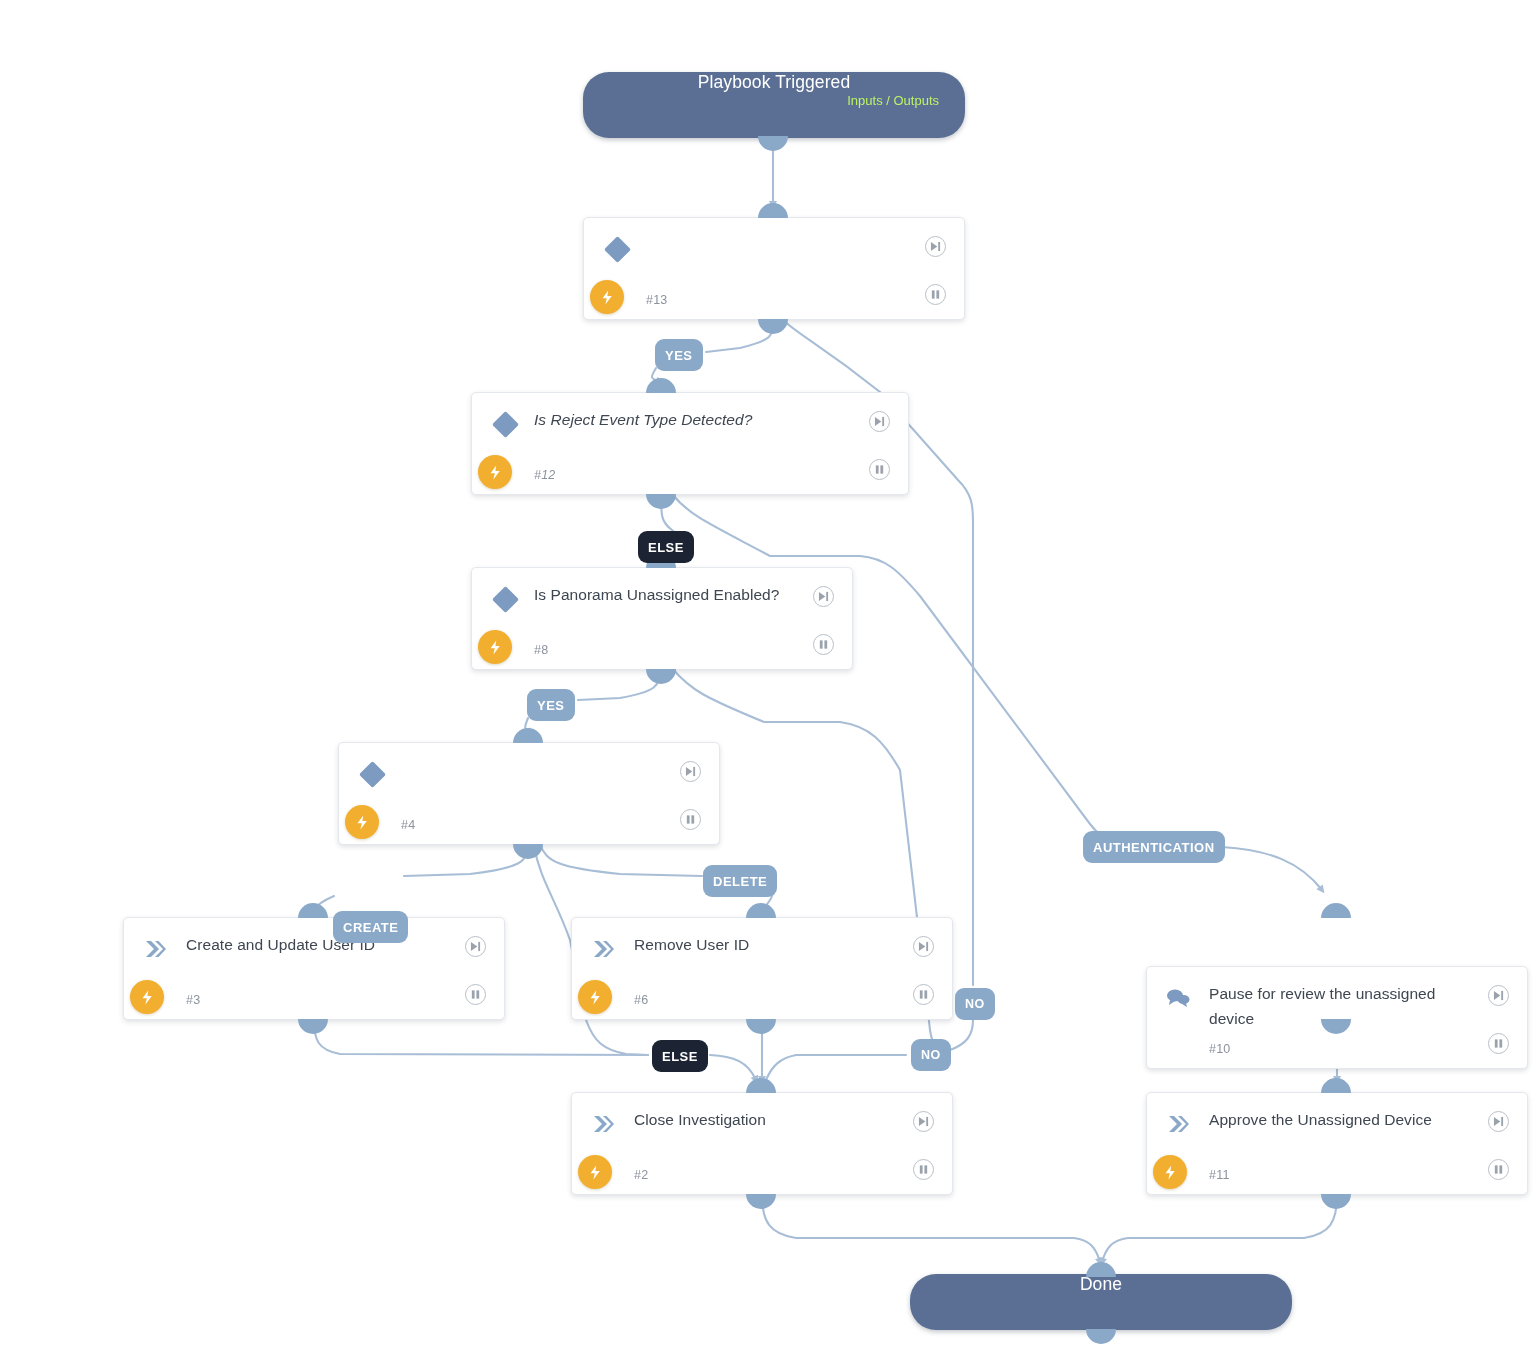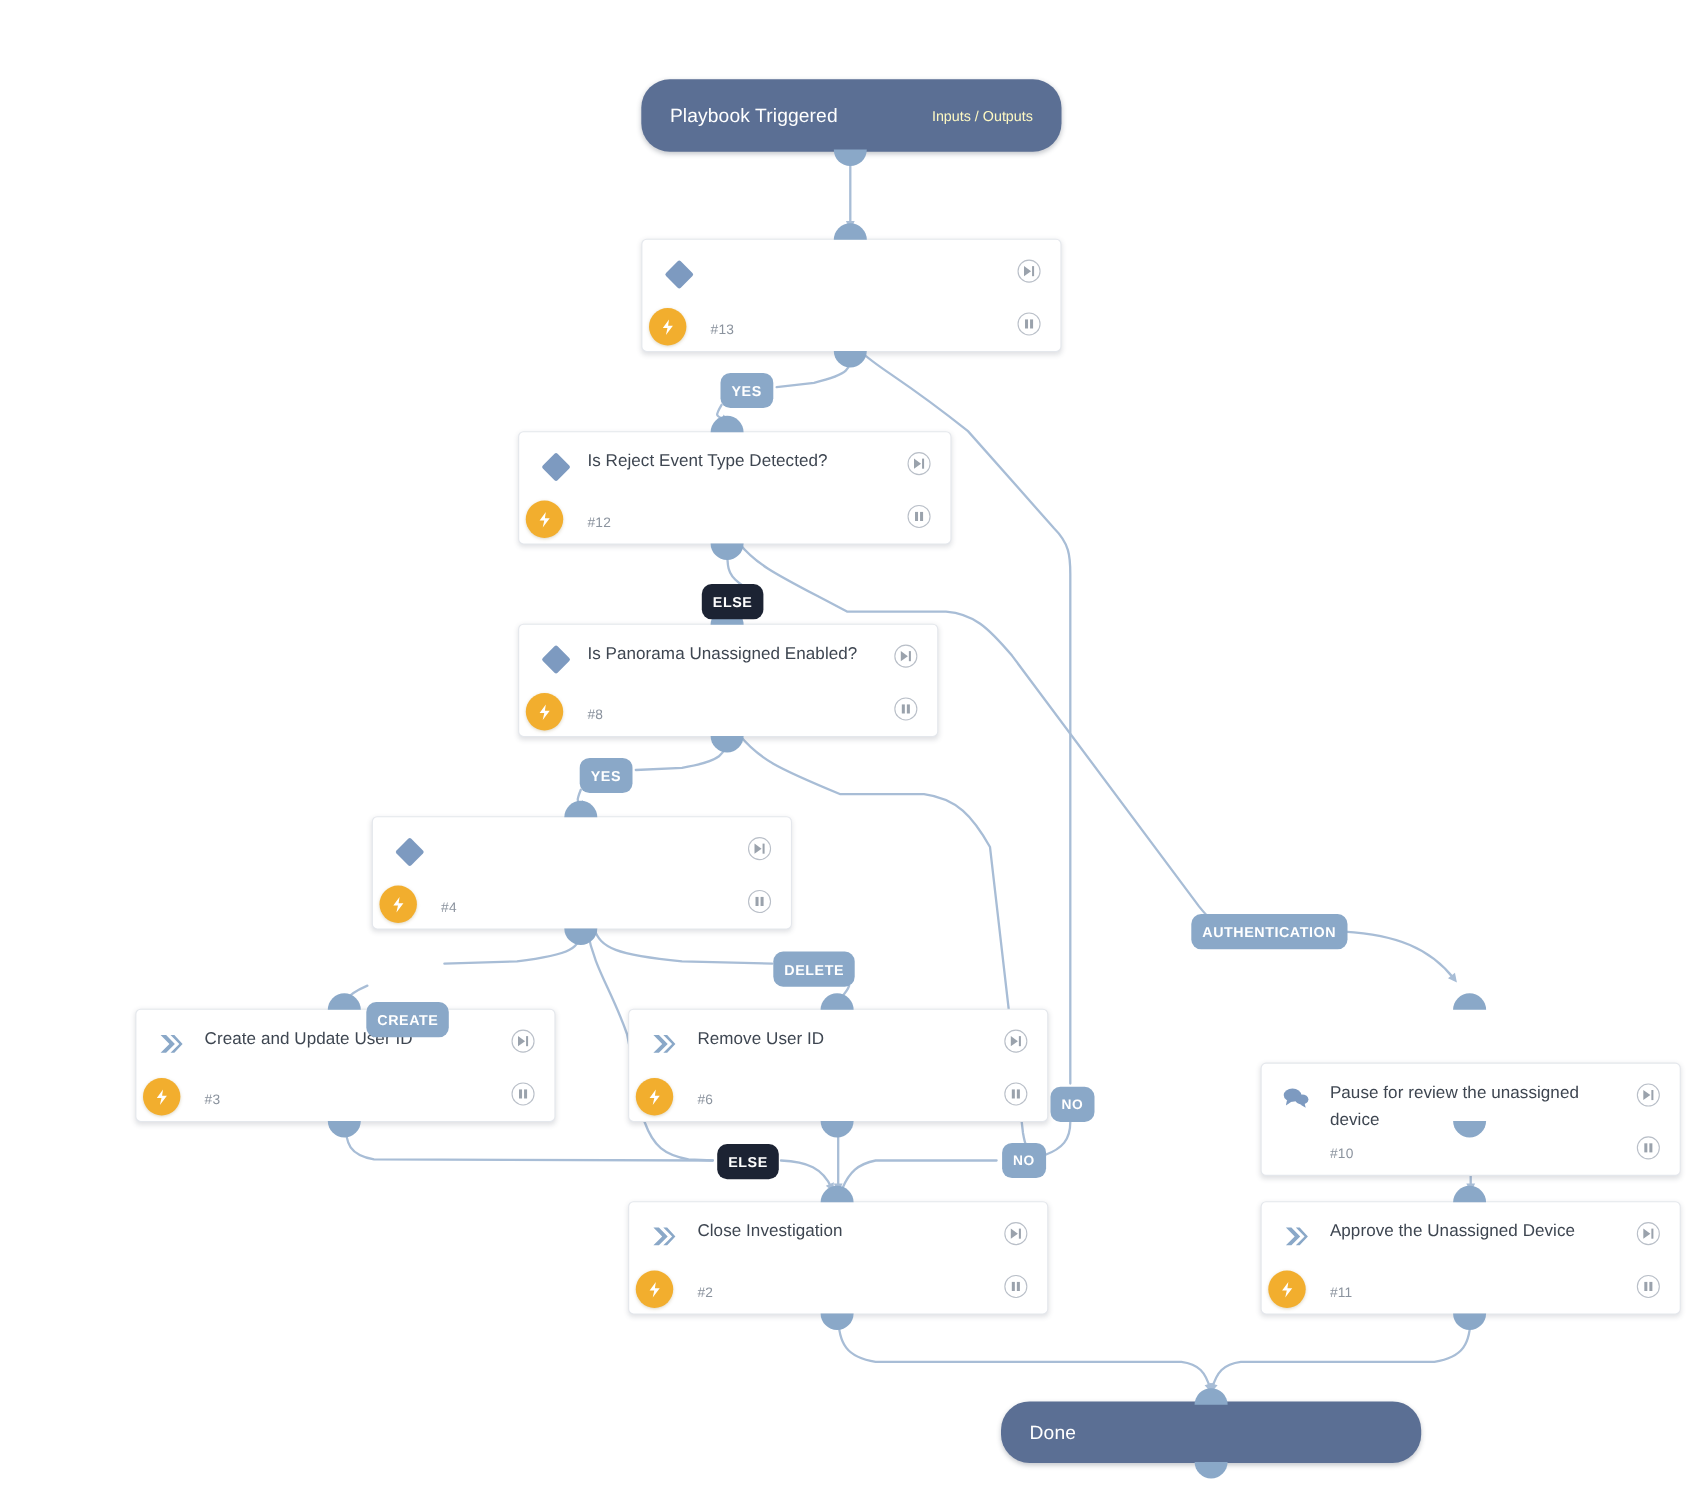--- a/index.html
+++ b/index.html
@@ -17,31 +17,32 @@
   
   .pill{
     position:absolute;
     background:#5b6f94;
     border-radius:26px;
     box-shadow:0 2px 5px rgba(40,50,70,.28);
     display:flex;align-items:center;
     box-sizing:border-box;
     padding:0 26px;
     color:#ffffff;
+    flex-direction:column;
   }
   .pill .pill-title{
     font-size:17.5px;
     letter-spacing:.1px;
     color:#ffffff;
     white-space:nowrap;
   }
   .pill .pill-sub{
     margin-left:auto;
     font-size:13px;
-    color:#fef9c3;
+    color:#bef264;
     white-space:nowrap;
   }
 
   
   .node{
     position:absolute;
     background:#ffffff;
     border:1px solid #e4e7ec;
     border-radius:5px;
     box-shadow:0 2px 5px rgba(60,70,90,.16);
@@ -222,21 +223,21 @@
         <svg width="11" height="11" viewBox="0 0 12 12">
             <rect x="2" y="1.5" width="3" height="9" fill="#9aa2ac"></rect>
             <rect x="7" y="1.5" width="3" height="9" fill="#9aa2ac"></rect>
           </svg>
       </span>
     </div>
   </div>
   <div class="handle in" style="left:758px;top:203px;"></div>
   <div class="handle out" style="left:758px;top:319px;"></div>
 
-  <div class="node" style="left:471px;top:392px;width:394px;height:103px;">
+  <div class="node" style="left:471px;top:392px;width:438px;height:103px;font-style:italic;">
     <div class="node-main">
       <span class="node-type-icon">
         <span class="diamond"></span>
       </span>
       <div class="node-title">Is Reject Event Type Detected?</div>
       <div class="node-num">#12</div>
       <span class="bolt" style="top:62px;">
         <svg width="17" height="17" viewBox="0 0 24 24">
             <path d="M13 2 L5 13 h6 l-2 9 9-12 h-6.2 z" fill="#ffffff"></path>
           </svg>

